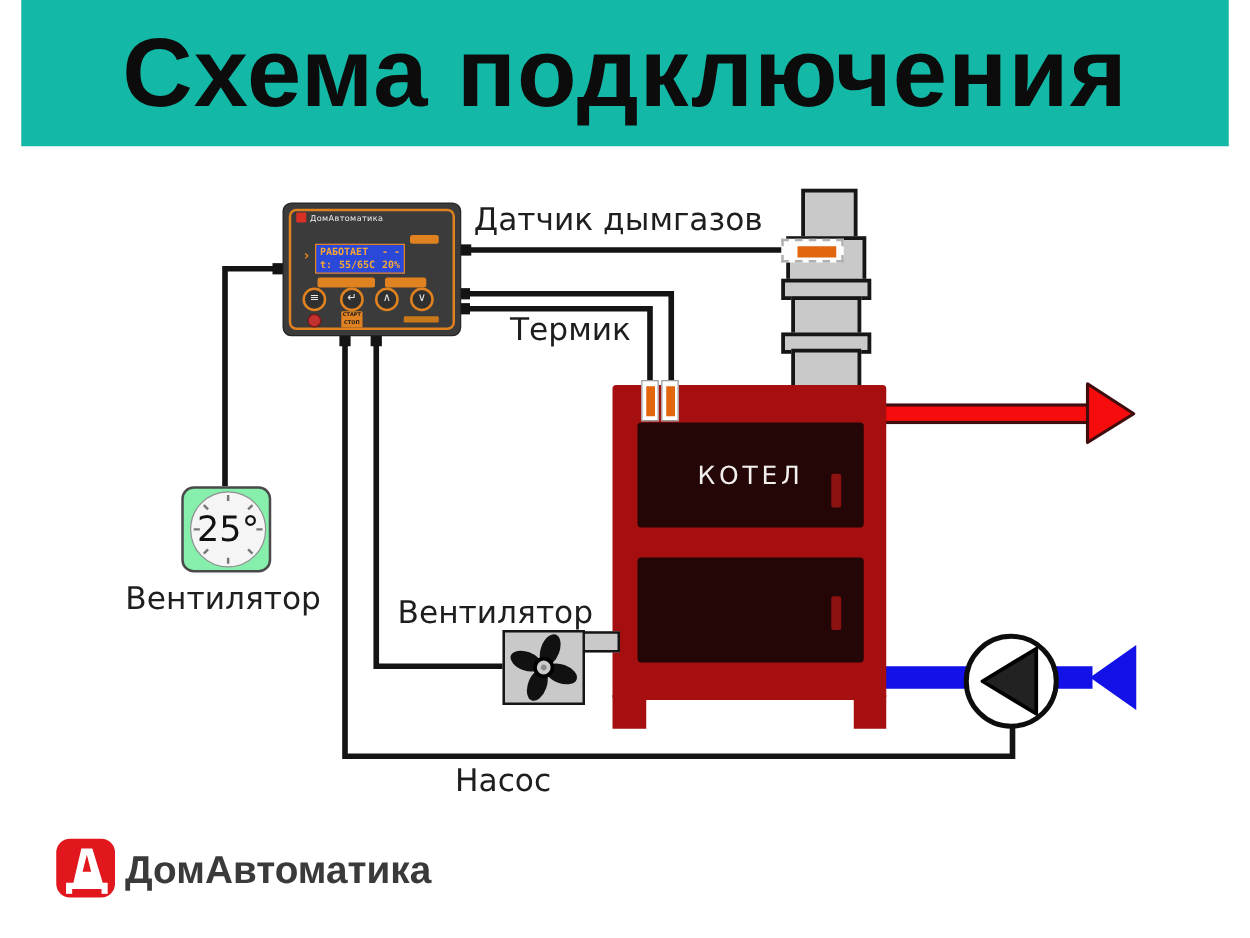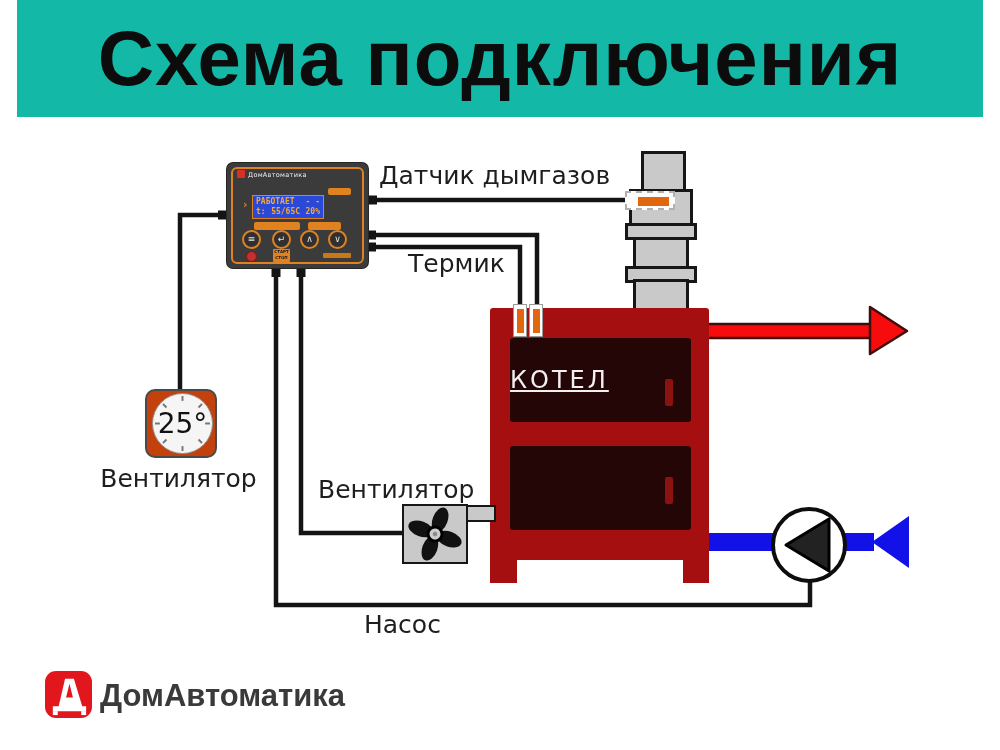--- a/index.html
+++ b/index.html
@@ -14,30 +14,30 @@
   .dlabel{font-size:25px;color:#1e1e1e;white-space:nowrap;}
 
   
   .gray{background:#C9C9C9;border:3px solid #161616;box-sizing:border-box;}
 
   
   .boiler-body{background:#A50F0F;border-radius:3px;}
   .boiler-foot{background:#A50F0F;}
   .boiler-door{background:#250607;border-radius:3px;}
   .door-handle{background:#8C1212;border-radius:2px;}
-  .kotel-text{width:100%;text-align:left;font-size:24px;letter-spacing:3px;color:#F2EFEF;text-decoration:underline;}
+  .kotel-text{width:100%;text-align:center;font-size:20px;letter-spacing:3px;color:#F2EFEF;}
   .well{background:#ffffff;border:1px solid #9a9a9a;box-sizing:border-box;}
   .well-inner{position:absolute;left:3px;top:4px;width:7px;height:24px;background:#E2660D;}
 
   
   .flue-box{background:#fdfdfd;border:2px dashed #b0b0b0;box-sizing:border-box;}
   .flue-probe{background:#E2660D;}
 
   
-  .thermo-box{background:#c2410c;border:2px solid #4a4a4a;border-radius:10px;box-sizing:border-box;}
+  .thermo-box{background:#86efac;border:2px solid #4a4a4a;border-radius:10px;box-sizing:border-box;}
   .thermo-dial{background:#F5F5F5;border:1px solid #909090;border-radius:50%;box-sizing:border-box;}
   .thermo-temp{display:flex;align-items:center;justify-content:center;width:100%;height:100%;font-size:28px;color:#111;}
 
   
   .fan-box{background:#C9C9C9;border:2px solid #161616;box-sizing:border-box;}
 
   
   .pump-circle{background:#ffffff;border:4px solid #0d0d0d;border-radius:50%;box-sizing:border-box;}
 
   

